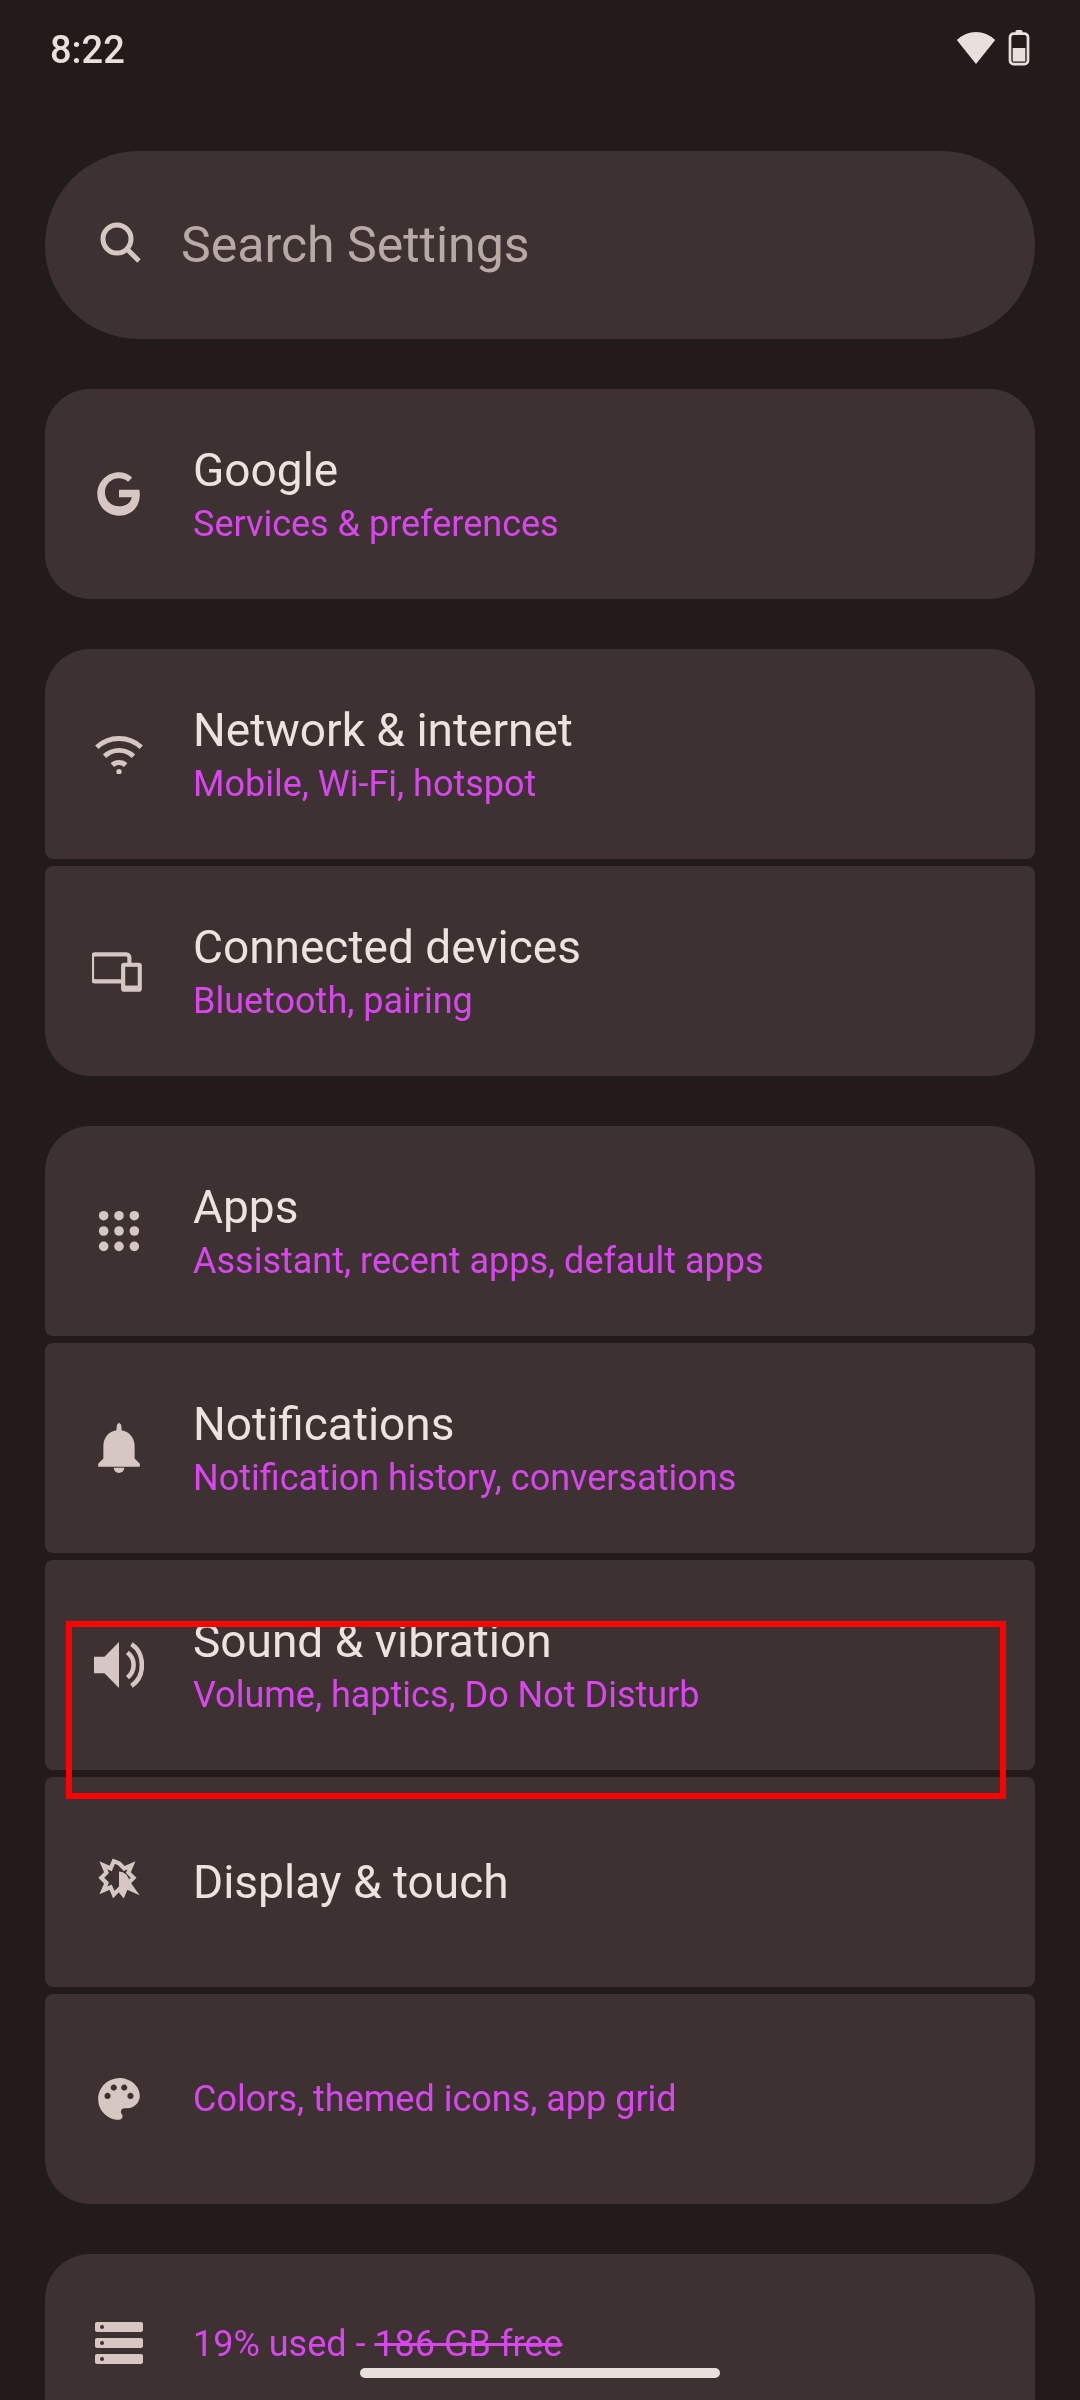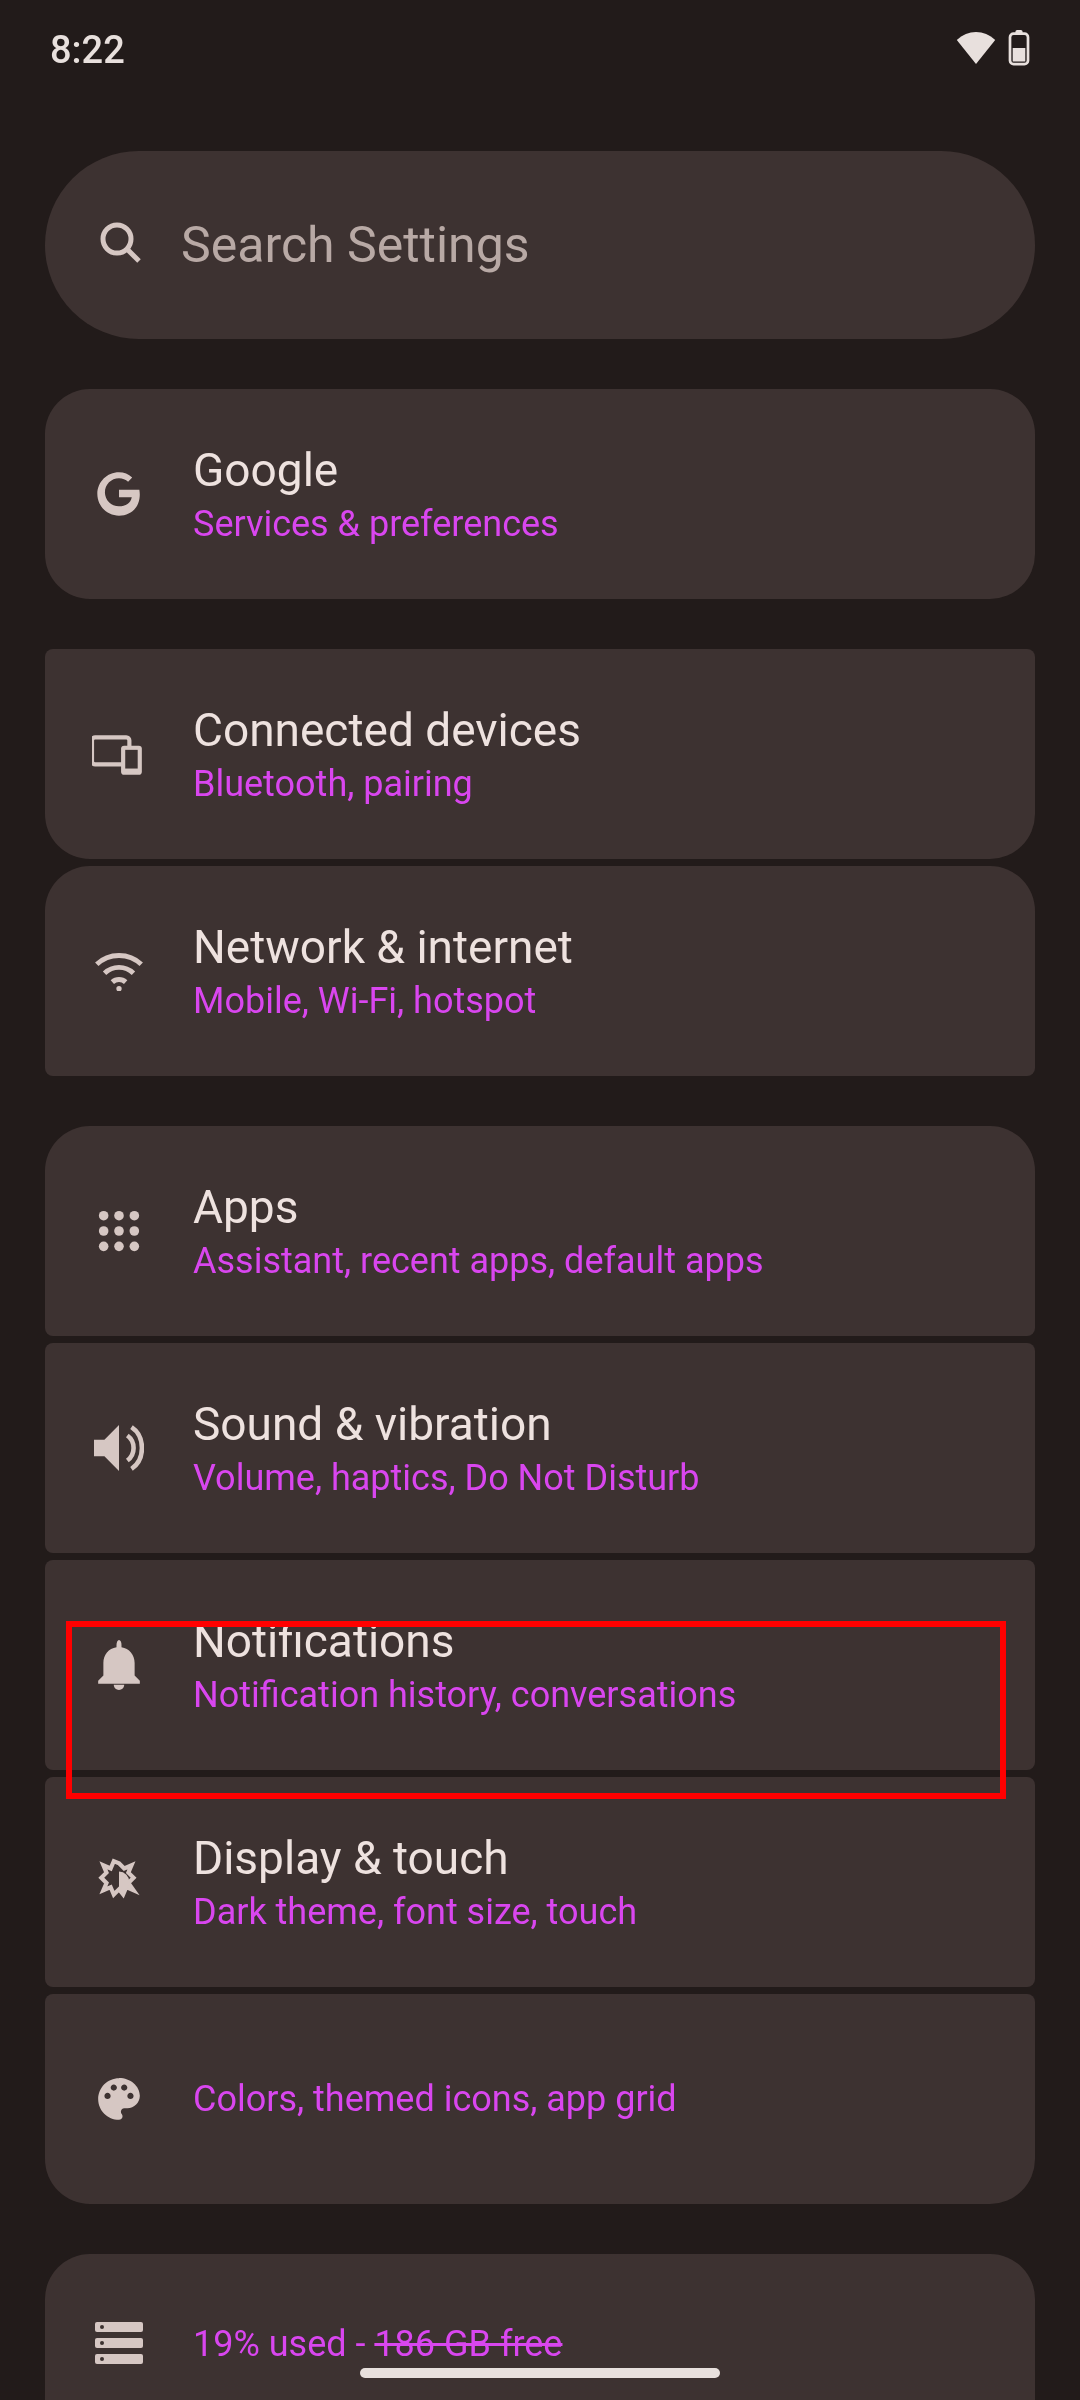--- a/index.html
+++ b/index.html
@@ -158,46 +158,46 @@
           </svg>
       </div>
       <div class="item-text">
         <span class="item-title">Google</span>
         <span class="item-subtitle">Services &amp; preferences</span>
       </div>
     </div>
   </div>
 
   <div class="card-group">
-    <div class="settings-item last">
-      <div class="icon-container">
-        <svg width="54" height="42" viewBox="0 0 26 20" fill="#d6c7c3">
-            <rect x="0" y="2" width="18" height="13" rx="1.5" fill="none" stroke="#d6c7c3" stroke-width="2"></rect>
-            <rect x="14" y="6" width="10" height="14" rx="1.5" fill="#d6c7c3"></rect>
-            <rect x="16" y="8" width="6" height="9" fill="#3d3231"></rect>
-          </svg>
-      </div>
-      <div class="item-text">
-        <span class="item-title">Connected devices</span>
-        <span class="item-subtitle">Bluetooth, pairing</span>
-      </div>
-    </div>
-
     <div class="settings-item first">
       <div class="icon-container">
         <svg width="54" height="40" viewBox="0 0 24 18" fill="none" stroke="#d6c7c3" stroke-width="2.2">
             <path d="M2 6c5.5-5.3 14.5-5.3 20 0"></path>
             <path d="M5.5 10c3.6-3.5 9.4-3.5 13 0"></path>
             <path d="M9 14c1.7-1.6 4.3-1.6 6 0"></path>
             <circle cx="12" cy="17" r="1.2" fill="#d6c7c3" stroke="none"></circle>
           </svg>
       </div>
       <div class="item-text">
         <span class="item-title">Network &amp; internet</span>
         <span class="item-subtitle">Mobile, Wi-Fi, hotspot</span>
+      </div>
+    </div>
+
+    <div class="settings-item last">
+      <div class="icon-container">
+        <svg width="54" height="42" viewBox="0 0 26 20" fill="#d6c7c3">
+            <rect x="0" y="2" width="18" height="13" rx="1.5" fill="none" stroke="#d6c7c3" stroke-width="2"></rect>
+            <rect x="14" y="6" width="10" height="14" rx="1.5" fill="#d6c7c3"></rect>
+            <rect x="16" y="8" width="6" height="9" fill="#3d3231"></rect>
+          </svg>
+      </div>
+      <div class="item-text">
+        <span class="item-title">Connected devices</span>
+        <span class="item-subtitle">Bluetooth, pairing</span>
       </div>
     </div>
   </div>
 
   <div class="card-group">
     <div class="settings-item first">
       <div class="icon-container">
         <svg width="46" height="46" viewBox="0 0 24 24" fill="#d6c7c3">
             <circle cx="4" cy="4" r="2.5"></circle>
             <circle cx="12" cy="4" r="2.5"></circle>
@@ -211,54 +211,53 @@
           </svg>
       </div>
       <div class="item-text">
         <span class="item-title">Apps</span>
         <span class="item-subtitle">Assistant, recent apps, default apps</span>
       </div>
     </div>
 
     <div class="settings-item middle">
       <div class="icon-container">
+        <svg width="42" height="50" viewBox="0 0 20 24" fill="#d6c7c3">
+            <path d="M10 24c1.4 0 2.5-1.1 2.5-2.5h-5C7.5 22.9 8.6 24 10 24zM17.5 17V11c0-3.8-2.6-7-6.3-7.5V2.5C11.3 1.1 10.7 0 10 0S8.8 1.1 8.8 2.5v1C5 4 2.5 7.2 2.5 11v6L0 19.5V21h20v-1.5L17.5 17z"></path>
+          </svg>
+      </div>
+      <div class="item-text">
+        <span class="item-title">Notifications</span>
+        <span class="item-subtitle">Notification history, conversations</span>
+      </div>
+    </div>
+
+    <div class="settings-item middle">
+      <div class="icon-container">
         <svg width="50" height="46" viewBox="0 0 24 22" fill="#d6c7c3">
             <path d="M0 7v8h5l7 7V0L5 7H0z"></path>
             <path d="M16 5c1.8 1.3 3 3.5 3 6s-1.2 4.7-3 6" fill="none" stroke="#d6c7c3" stroke-width="2.2"></path>
             <path d="M18 1c3 2 5 5.7 5 10s-2 8-5 10" fill="none" stroke="#d6c7c3" stroke-width="2.2"></path>
           </svg>
       </div>
       <div class="item-text">
         <span class="item-title">Sound &amp; vibration</span>
         <span class="item-subtitle">Volume, haptics, Do Not Disturb</span>
       </div>
     </div>
 
     <div class="settings-item middle">
       <div class="icon-container">
-        <svg width="42" height="50" viewBox="0 0 20 24" fill="#d6c7c3">
-            <path d="M10 24c1.4 0 2.5-1.1 2.5-2.5h-5C7.5 22.9 8.6 24 10 24zM17.5 17V11c0-3.8-2.6-7-6.3-7.5V2.5C11.3 1.1 10.7 0 10 0S8.8 1.1 8.8 2.5v1C5 4 2.5 7.2 2.5 11v6L0 19.5V21h20v-1.5L17.5 17z"></path>
-          </svg>
-      </div>
-      <div class="item-text">
-        <span class="item-title">Notifications</span>
-        <span class="item-subtitle">Notification history, conversations</span>
-      </div>
-    </div>
-
-    <div class="settings-item middle">
-      <div class="icon-container">
         <svg width="50" height="50" viewBox="0 0 24 24" fill="none" stroke="#d6c7c3" stroke-width="2">
             <path d="M12 2l2.5 2.5L18 3l-1.5 3.5L19 9l-2.5 2.5L19 15l-3.5-1.5L14 17l-2-2.5L9.5 17 8 13.5 4.5 15 6 11.5 3.5 9 6 6.5 4.5 3 8 4.5 9.5 1z" transform="scale(1) translate(0 1)"></path>
             <path d="M12 7v10a5 5 0 0 0 0-10z" fill="#d6c7c3" stroke="none"></path>
           </svg>
       </div>
       <div class="item-text">
         <span class="item-title">Display &amp; touch</span>
-        <span class="item-subtitle">Dark theme, font size, touch</span>
       </div>
     </div>
 
     <div class="settings-item last">
       <div class="icon-container">
         <svg width="50" height="50" viewBox="0 0 24 24" fill="#d6c7c3">
             <path d="M12 2C6.5 2 2 6.5 2 12s4.5 10 10 10c.9 0 1.7-.7 1.7-1.7 0-.4-.2-.8-.4-1.1-.3-.3-.4-.7-.4-1.1 0-.9.7-1.7 1.7-1.7H16c3.3 0 6-2.7 6-6 0-4.6-4.5-8.5-10-8.5zM6.5 12c-.8 0-1.5-.7-1.5-1.5S5.7 9 6.5 9 8 9.7 8 10.5 7.3 12 6.5 12zm3-4C8.7 8 8 7.3 8 6.5S8.7 5 9.5 5s1.5.7 1.5 1.5S10.3 8 9.5 8zm5 0c-.8 0-1.5-.7-1.5-1.5S13.7 5 14.5 5s1.5.7 1.5 1.5S15.3 8 14.5 8zm3 4c-.8 0-1.5-.7-1.5-1.5S16.7 9 17.5 9s1.5.7 1.5 1.5-.7 1.5-1.5 1.5z"></path>
           </svg>
       </div>
       <div class="item-text">

